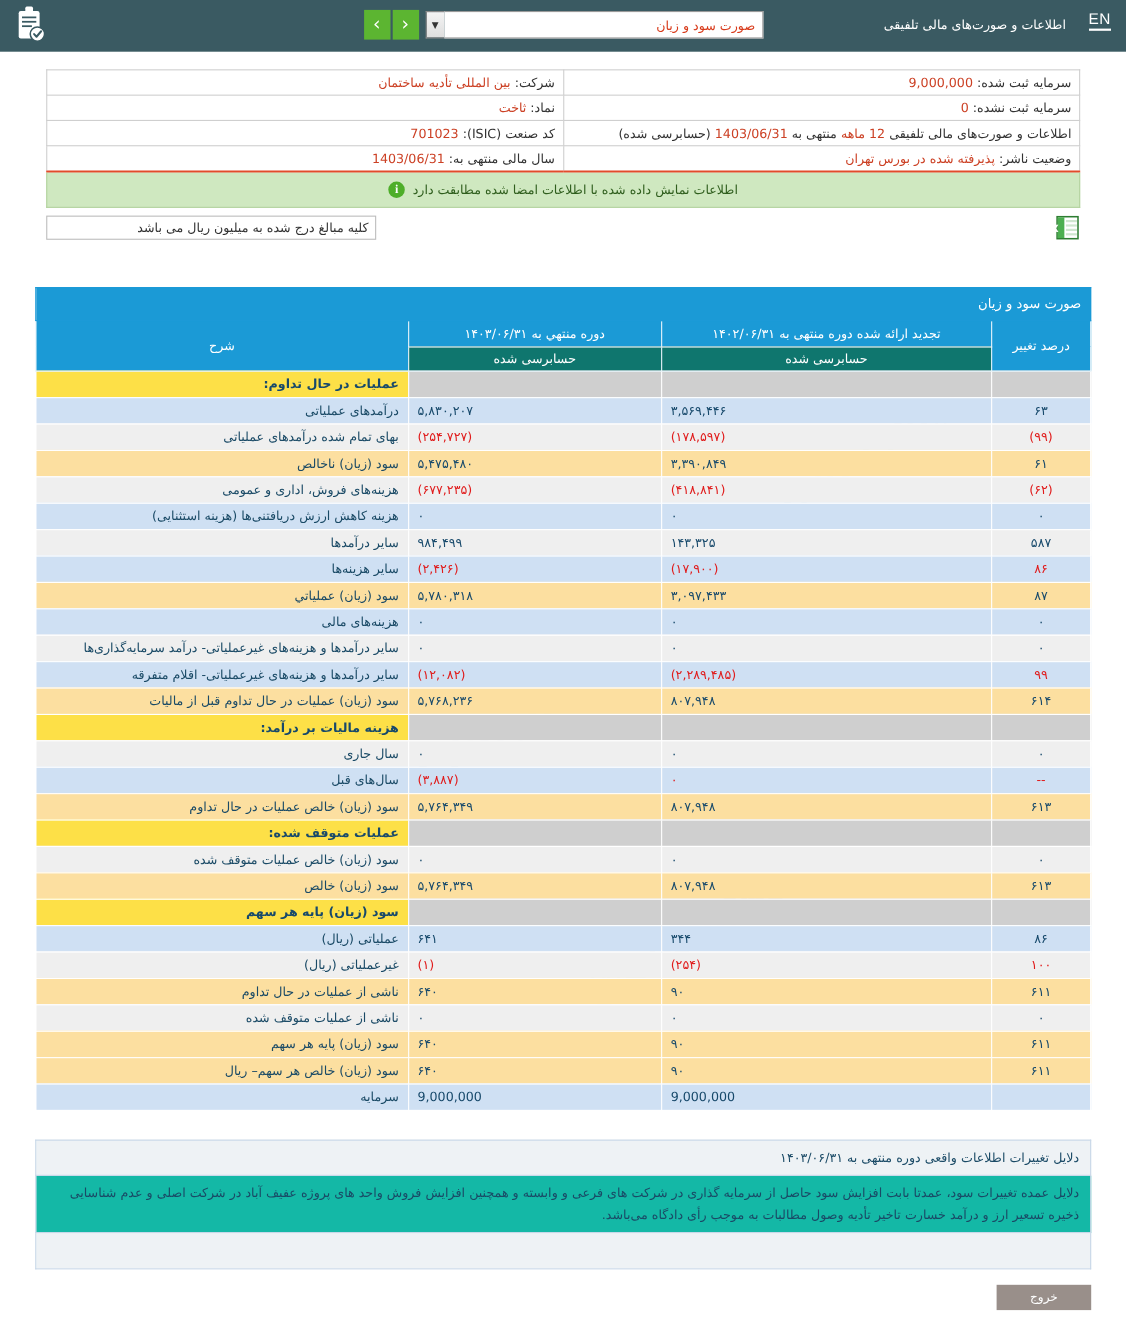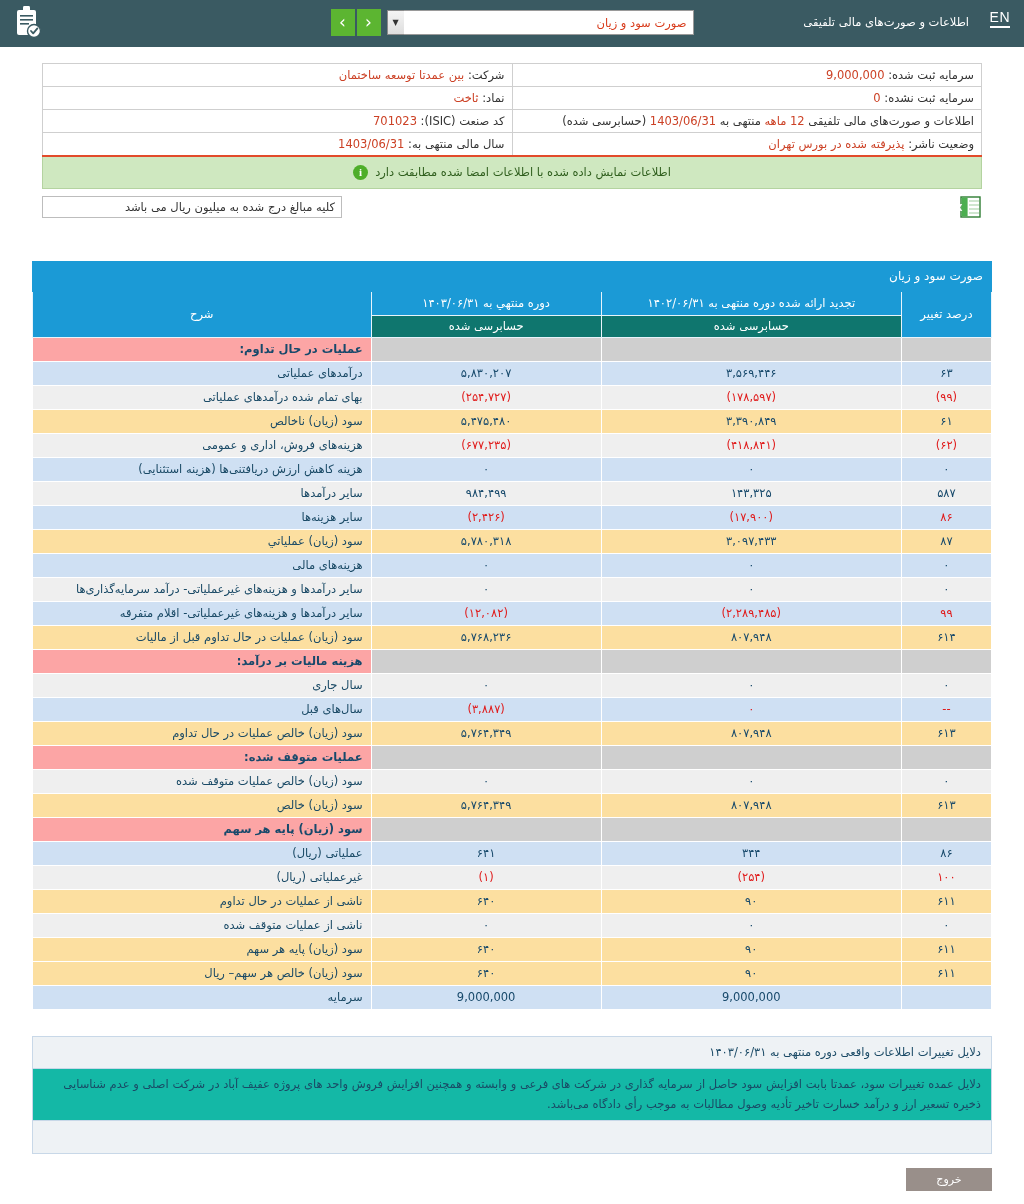--- a/index.html
+++ b/index.html
@@ -244,28 +244,28 @@
     background: #0f766e;
     color: #ffffff;
     font-weight: normal;
     text-align: center;
     font-size: 11.5px;
     border: 1px solid #e8f4fb;
     height: 22px;
   }
 
   td.desc { text-align: right; color: #1a4a66; }
-  td.num  { text-align: center; color: #17496b; direction: ltr; }
+  td.num  { text-align: left; color: #17496b; direction: ltr; }
   td.pct  { text-align: center; color: #17496b; direction: ltr; }
   td.neg, .neg { color: #e01b1b; }
 
   tr.r-blue  td { background: #cfe0f3; }
   tr.r-gray  td { background: #efefef; }
   tr.r-amber td { background: #fcdfa0; }
-  tr.r-sect  td { background: #fca5a5; color: #17496b; font-weight: bold; text-align: right; }
+  tr.r-sect  td { background: #fde047; color: #17496b; font-weight: bold; text-align: right; }
   tr.r-sect td.blank { background: #cfcfcf; }
 
   
   .notes {
     width: 960px;
     margin: 26px auto 0 auto;
     border-collapse: collapse;
     table-layout: fixed;
     font-size: 11.5px;
   }
@@ -341,21 +341,21 @@
           <col style="width:50%">
         </colgroup>
       <tbody>
         <tr>
           <td class="c-lab">
             <span>سرمایه ثبت شده:</span>
             <span class="val-red">9,000,000</span>
           </td>
           <td class="c-lab">
             <span>شرکت:</span>
-            <span class="val-red">بین عمدتا توسعه ساختمان</span>
+            <span class="val-red">بین المللی تأدیه ساختمان</span>
           </td>
         </tr>
         <tr>
           <td class="c-lab">
             <span>سرمایه ثبت نشده:</span>
             <span class="val-red">0</span>
           </td>
           <td class="c-lab">
             <span>نماد:</span>
             <span class="val-red">ثاخت</span>

